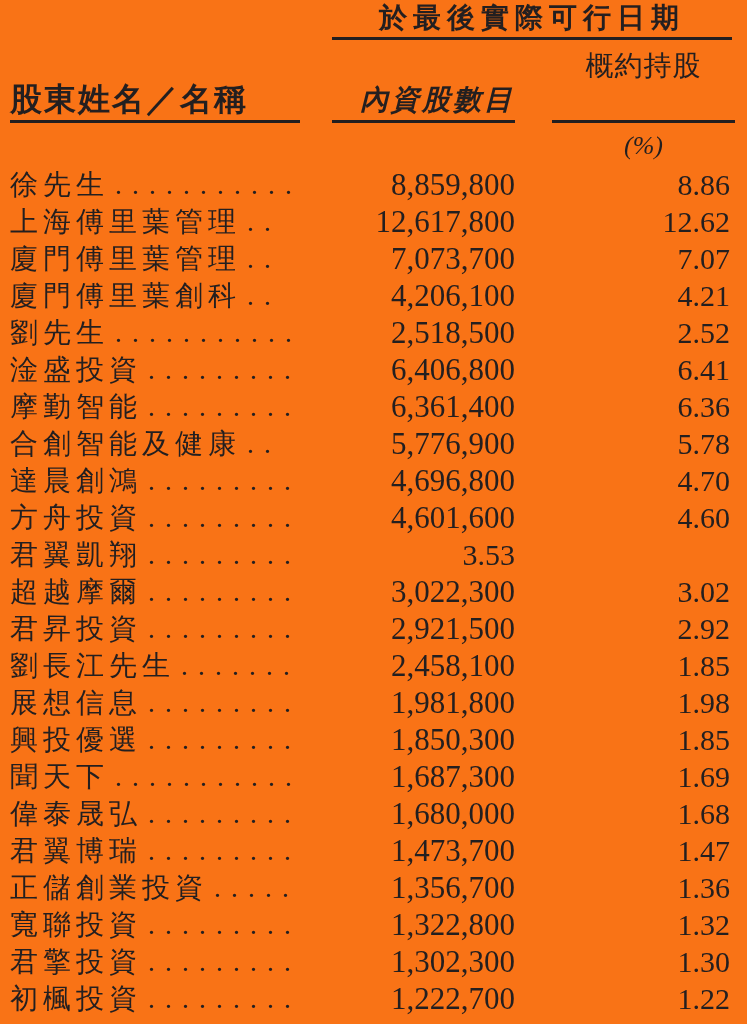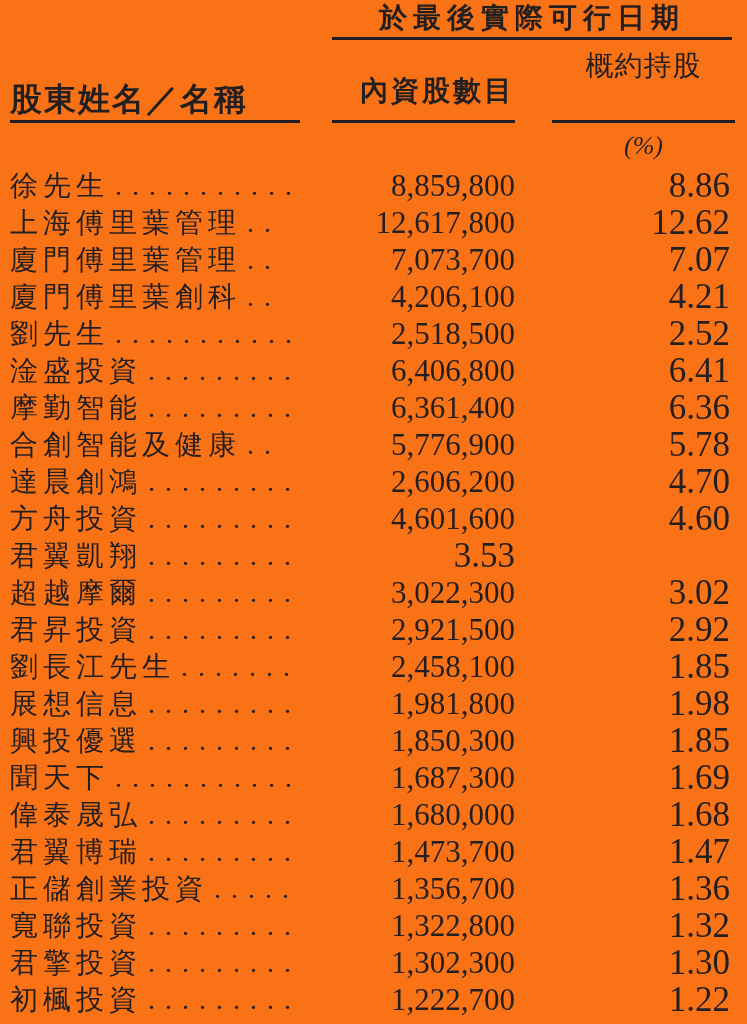--- a/index.html
+++ b/index.html
@@ -52,28 +52,29 @@
     top: 83px;
     font-weight: bold;
     font-size: 32px;
     letter-spacing: 2px;
     line-height: 32px;
     white-space: nowrap;
   }
   .shares-h {
     position: absolute;
     left: 332px;
-    top: 75px;
+    top: 84px;
     width: 183px;
     text-align: right;
     font-weight: bold;
     font-size: 28px;
     letter-spacing: 3px;
     line-height: 32px;
     white-space: nowrap;
+    font-style: italic;
   }
   .pct-h2 {
     position: absolute;
     left: 552px;
     top: 83px;
     width: 183px;
     text-align: center;
     font-weight: bold;
     font-size: 28px;
     letter-spacing: 1px;
@@ -115,21 +116,21 @@
     letter-spacing: 10px;
     margin-left: 6px;
   }
   .cell-shares {
     text-align: right;
     font-size: 31px;
     white-space: nowrap;
   }
   .cell-pct {
     text-align: right;
-    font-size: 35px;
+    font-size: 30px;
     white-space: nowrap;
   }
 </style>
 </head>
 <body>
 
 <div class="page">
 
   <div class="span-header">於最後實際可行日期</div>
 
@@ -184,21 +185,21 @@
         <span class="cell-shares">6,361,400</span>
         <span class="cell-pct">6.36</span>
       </div>
       <div class="row">
         <span class="cell-name"><span class="nm">合創智能及健康</span><span class="dots">..</span></span>
         <span class="cell-shares">5,776,900</span>
         <span class="cell-pct">5.78</span>
       </div>
       <div class="row">
         <span class="cell-name"><span class="nm">達晨創鴻</span><span class="dots">.........</span></span>
-        <span class="cell-shares">2,606,200</span>
+        <span class="cell-shares">4,696,800</span>
         <span class="cell-pct">4.70</span>
       </div>
       <div class="row">
         <span class="cell-name"><span class="nm">方舟投資</span><span class="dots">.........</span></span>
         <span class="cell-shares">4,601,600</span>
         <span class="cell-pct">4.60</span>
       </div>
       <div class="row">
         <span class="cell-name"><span class="nm">君翼凱翔</span><span class="dots">.........</span></span>
         <span class="cell-pct">3.53</span>

